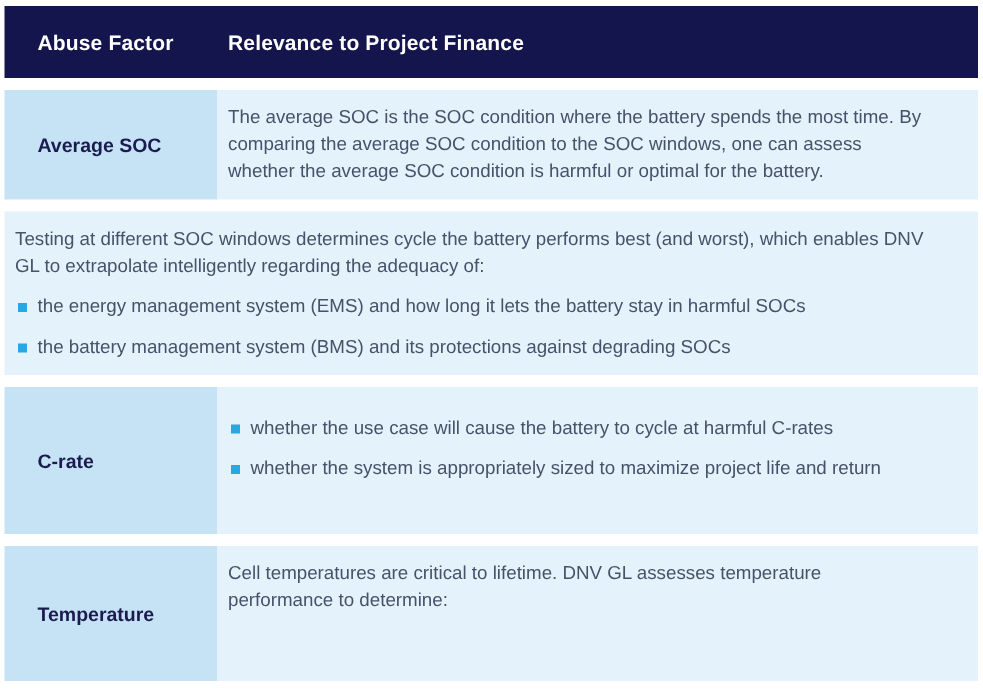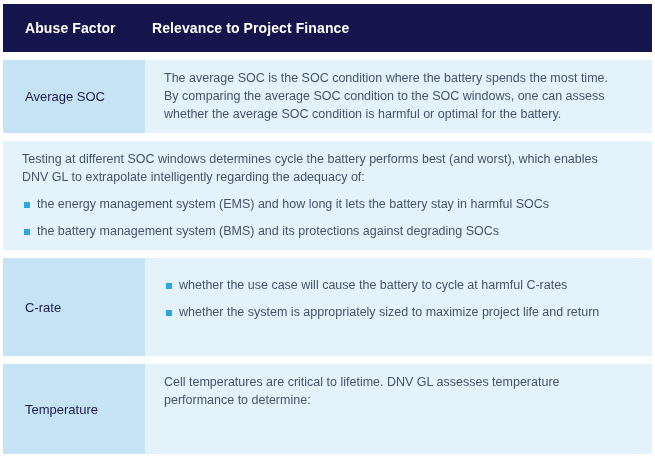--- a/index.html
+++ b/index.html
@@ -41,27 +41,27 @@
   
   .factor-cell {
     width: 142px;
     box-sizing: border-box;
     background: #c5e3f5;
     display: flex;
     align-items: center;
     padding-left: 22px;
     color: #1b1b50;
     font-size: 13px;
-    font-weight: normal;
+    font-weight: bold;
   }
   .content-cell {
     flex: 1;
     background: #e4f3fb;
     box-sizing: border-box;
-    padding: 10px 36px 10px 19px;
+    padding: 10px 36px 10px 7px;
     color: #46526a;
     font-size: 12.5px;
     line-height: 1.42;
   }
   .row-1 { min-height: 73px; }
   .row-2 { min-height: 106px; }
   .row-3 { min-height: 98px; }
   .row-4 { min-height: 90px; }
 
   .bullet-item {

